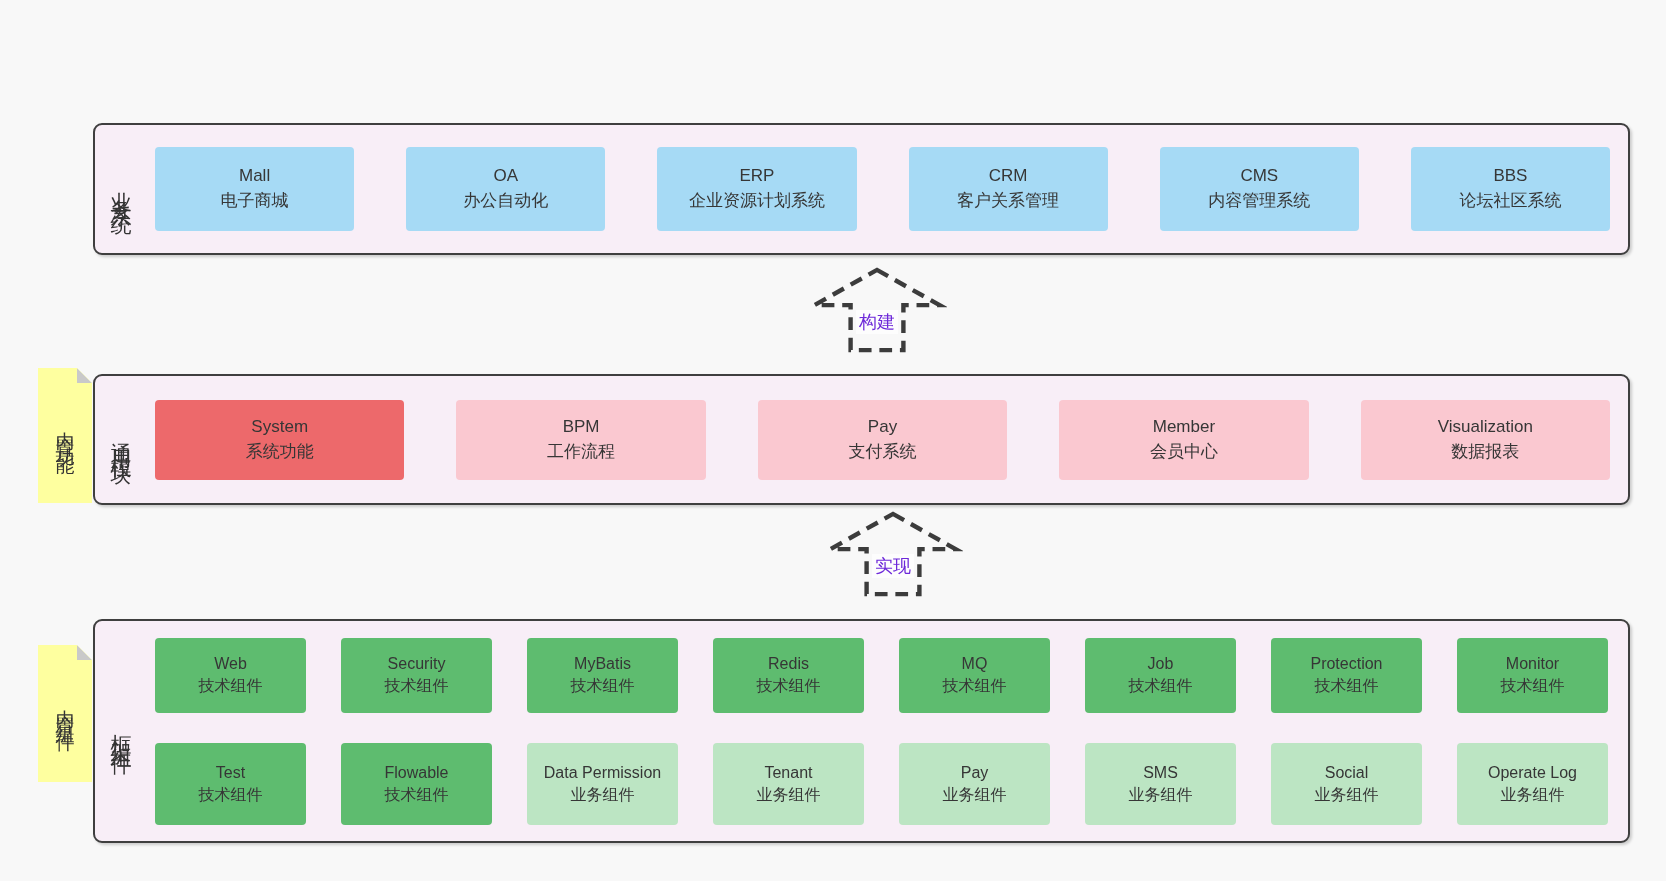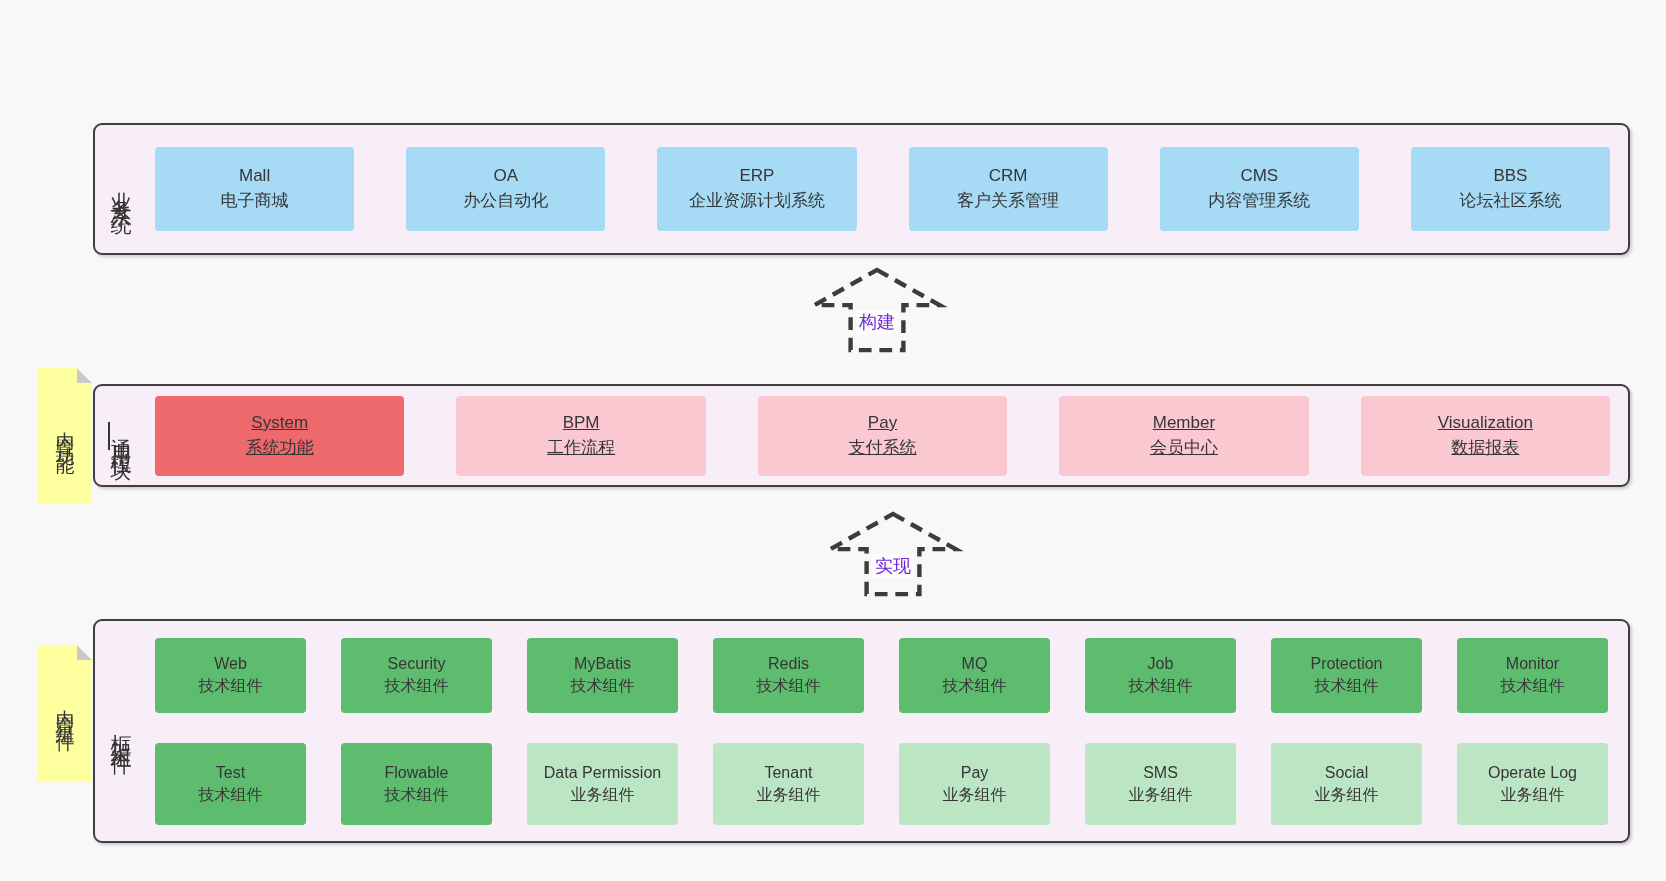--- a/index.html
+++ b/index.html
@@ -19,21 +19,21 @@
   }
   .band{
     position:absolute; left:93px; width:1537px;
     background:var(--c-band-bg);
     border:2px solid var(--c-band-border);
     border-radius:9px;
     box-shadow:2px 2px 3px rgba(0,0,0,0.18);
     display:flex; align-items:center;
   }
   #band-business{top:123px;height:132px;}
-  #band-modules{top:384px;height:103px;text-decoration:underline;}
+  #band-modules{top:374px;height:131px;}
   #band-framework{top:619px;height:224px;}
   .band-label{
     flex:none; width:46px;
     writing-mode:vertical-rl; text-orientation:upright;
     font-size:21px; letter-spacing:7px; color:#333;
     display:flex; align-items:center; justify-content:center;
     padding-left:6px;
   }
   .boxes{
     flex:1; display:flex; gap:52px; margin:0 18px 0 14px;

